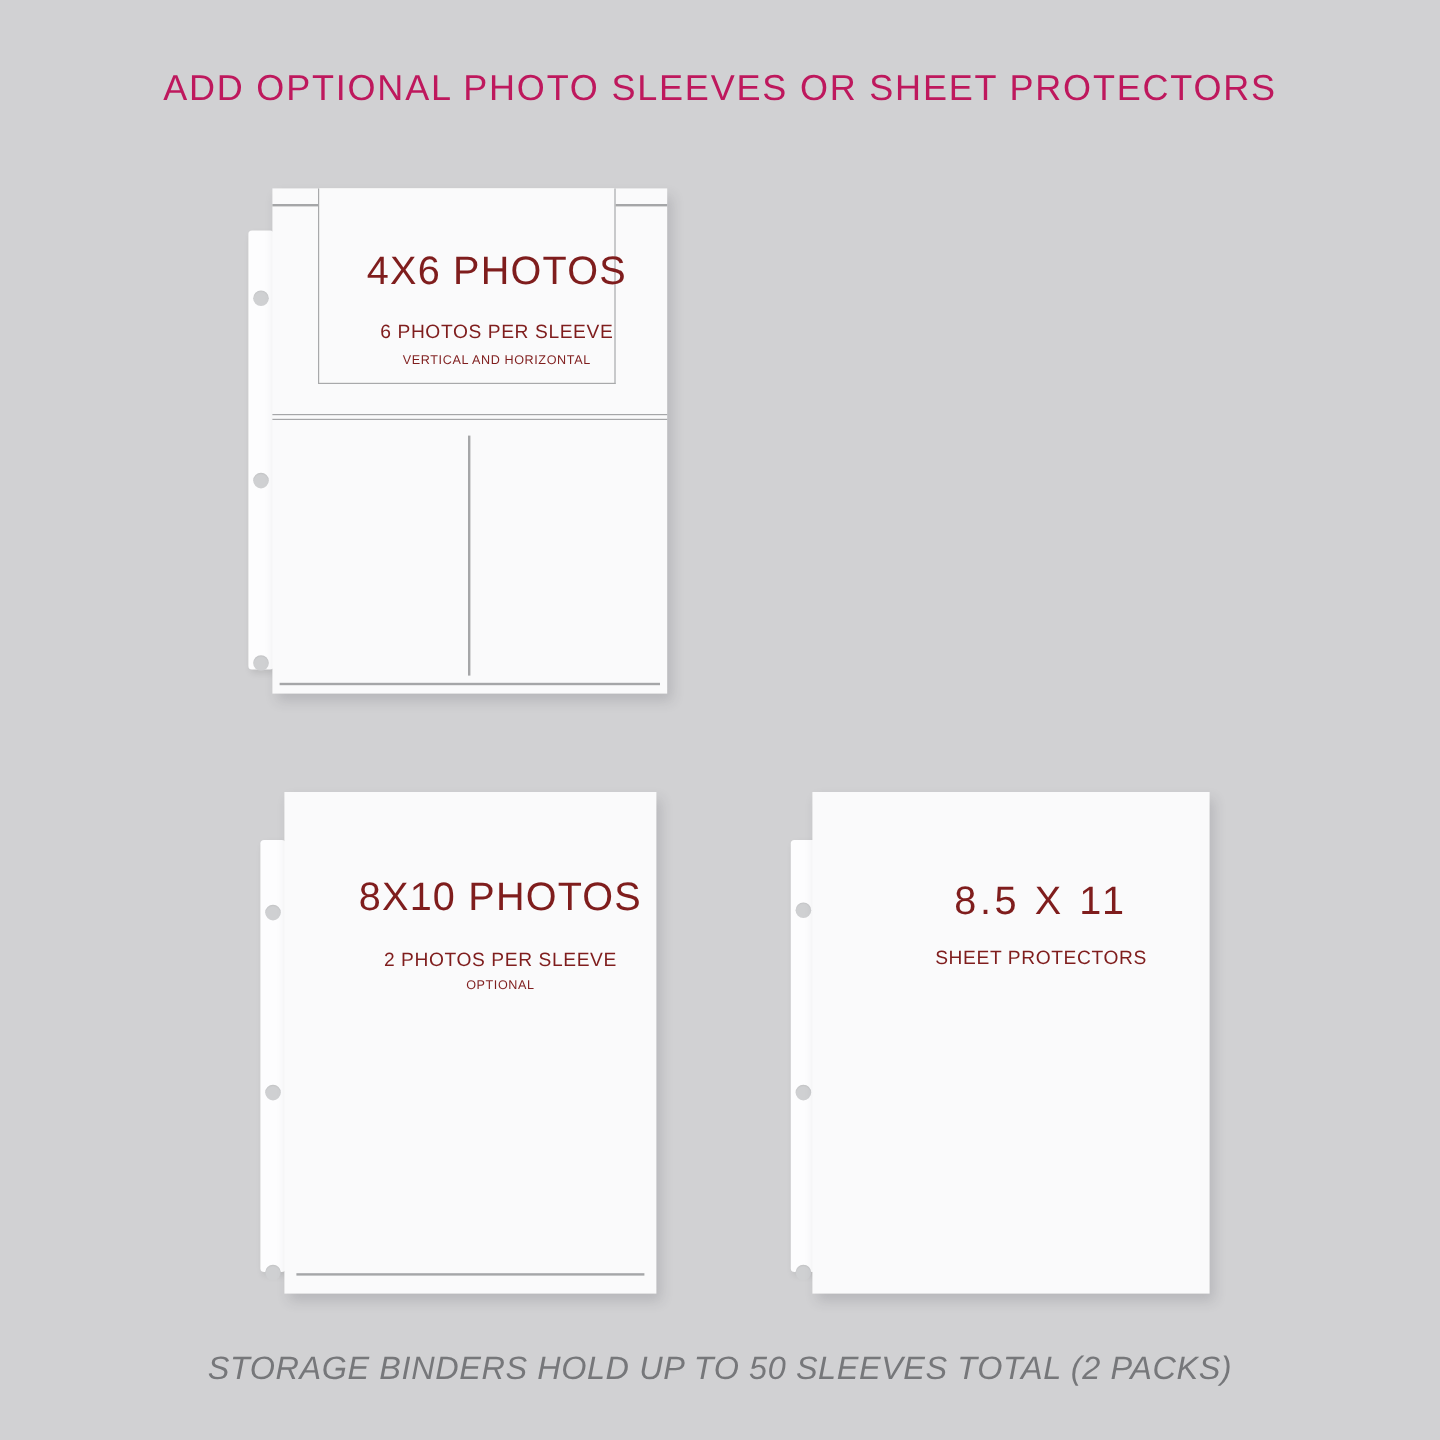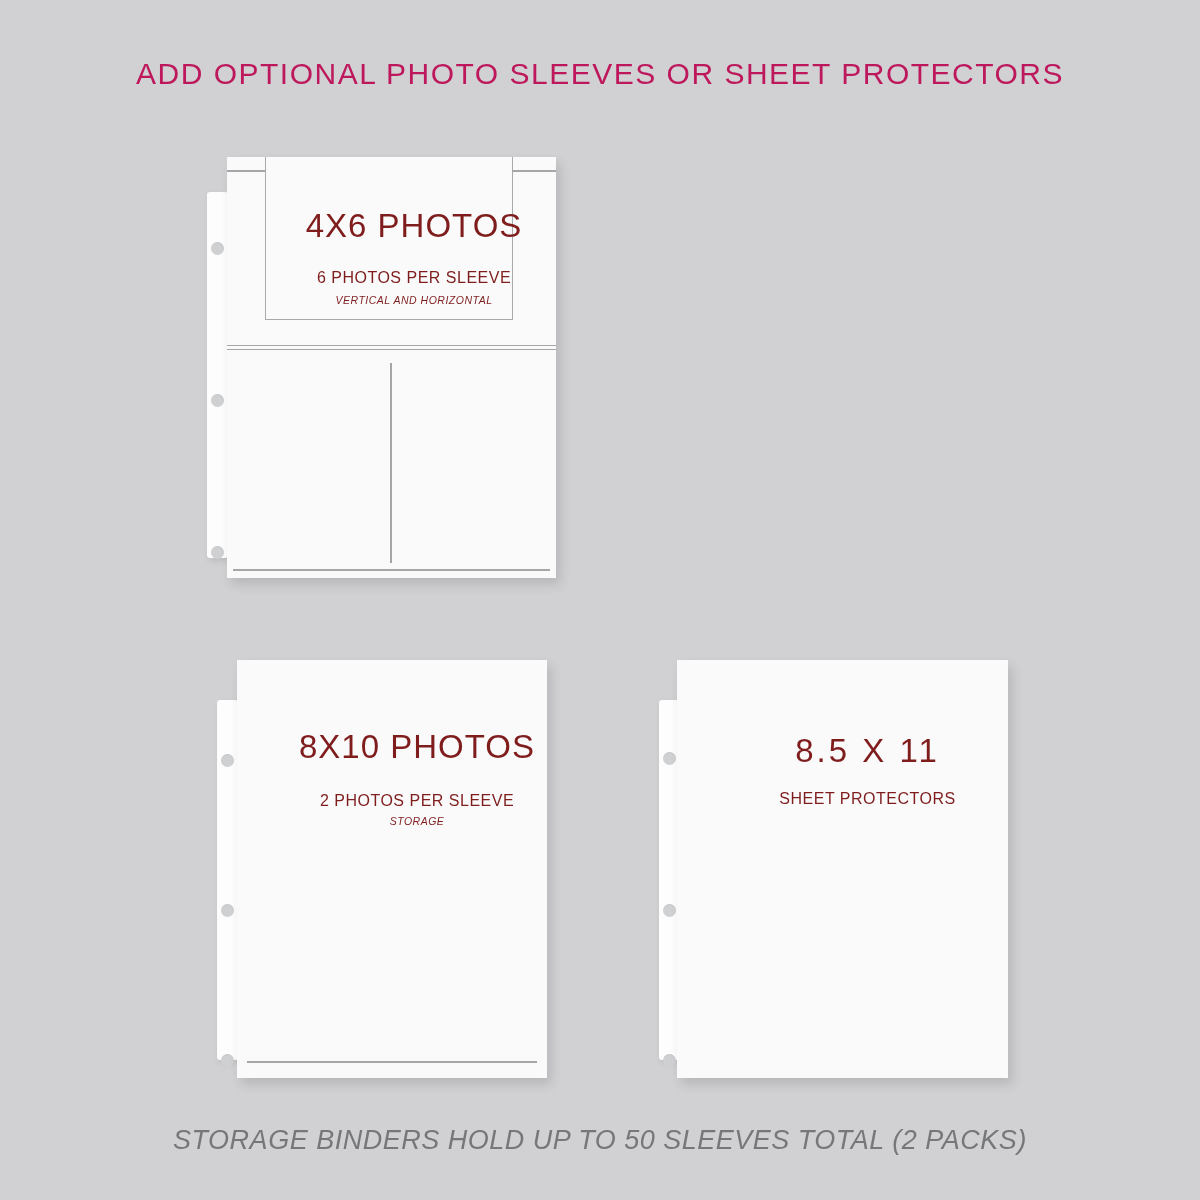--- a/index.html
+++ b/index.html
@@ -57,21 +57,21 @@
     border-right:1.5px solid #a8a9ab;
     border-bottom:1.5px solid #a8a9ab;
     z-index:3;
   }
   .s-title,.s-cap,.s-ori{
     position:absolute;left:0;width:100%;text-align:center;
     color:#7f1d1d;font-weight:400;white-space:nowrap;margin-left:25px;
   }
   .s-title{font-size:33px;line-height:42px;letter-spacing:1px;}
   .s-cap{font-size:16px;line-height:22px;letter-spacing:0.5px;}
-  .s-ori{font-size:10.5px;line-height:13px;letter-spacing:0.5px;font-style:italic;}
+  .s-ori{font-size:10.5px;line-height:13px;letter-spacing:0.5px;}
   
   #s1{left:207px;top:157px;width:350px;height:422px;}
   #s1 .strip{left:0;top:35px;height:366px;}
   #s1 .hole.h1{top:50px;} #s1 .hole.h2{top:202px;} #s1 .hole.h3{top:354px;}
   #s1 .page{left:20px;width:329px;height:421px;}
   #s1 .seam-top{top:13px;left:0;right:0;height:1.5px;}
   #s1 .label-card .s-title{top:48px;}
   #s1 .label-card .s-cap{top:110px;}
   #s1 .label-card .s-ori{top:137px;}
   #s1 .dbl{top:188px;}
@@ -132,21 +132,21 @@
 
   <div class="sleeve" id="s3">
     <div class="strip">
       <div class="hole h1"></div>
       <div class="hole h2"></div>
       <div class="hole h3"></div>
     </div>
     <div class="page">
       <div class="s-title">8X10 PHOTOS</div>
       <div class="s-cap">2 PHOTOS PER SLEEVE</div>
-      <div class="s-ori">STORAGE</div>
+      <div class="s-ori">OPTIONAL</div>
       <div class="line bline"></div>
     </div>
   </div>
 
   <div class="sleeve" id="s4">
     <div class="strip">
       <div class="hole h1"></div>
       <div class="hole h2"></div>
       <div class="hole h3"></div>
     </div>

